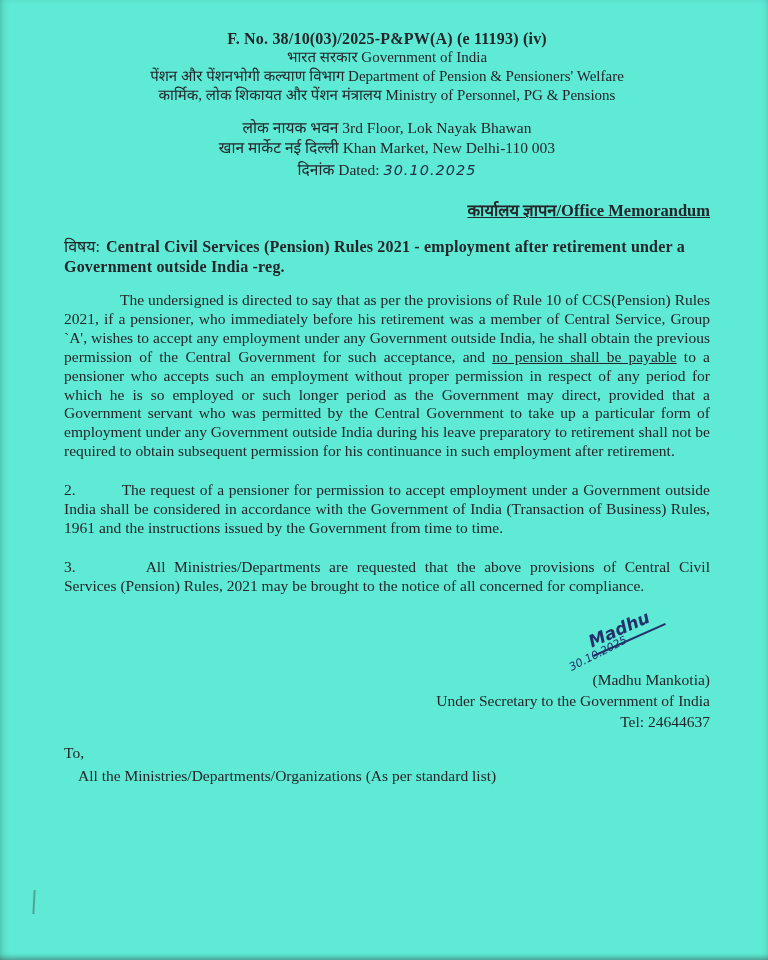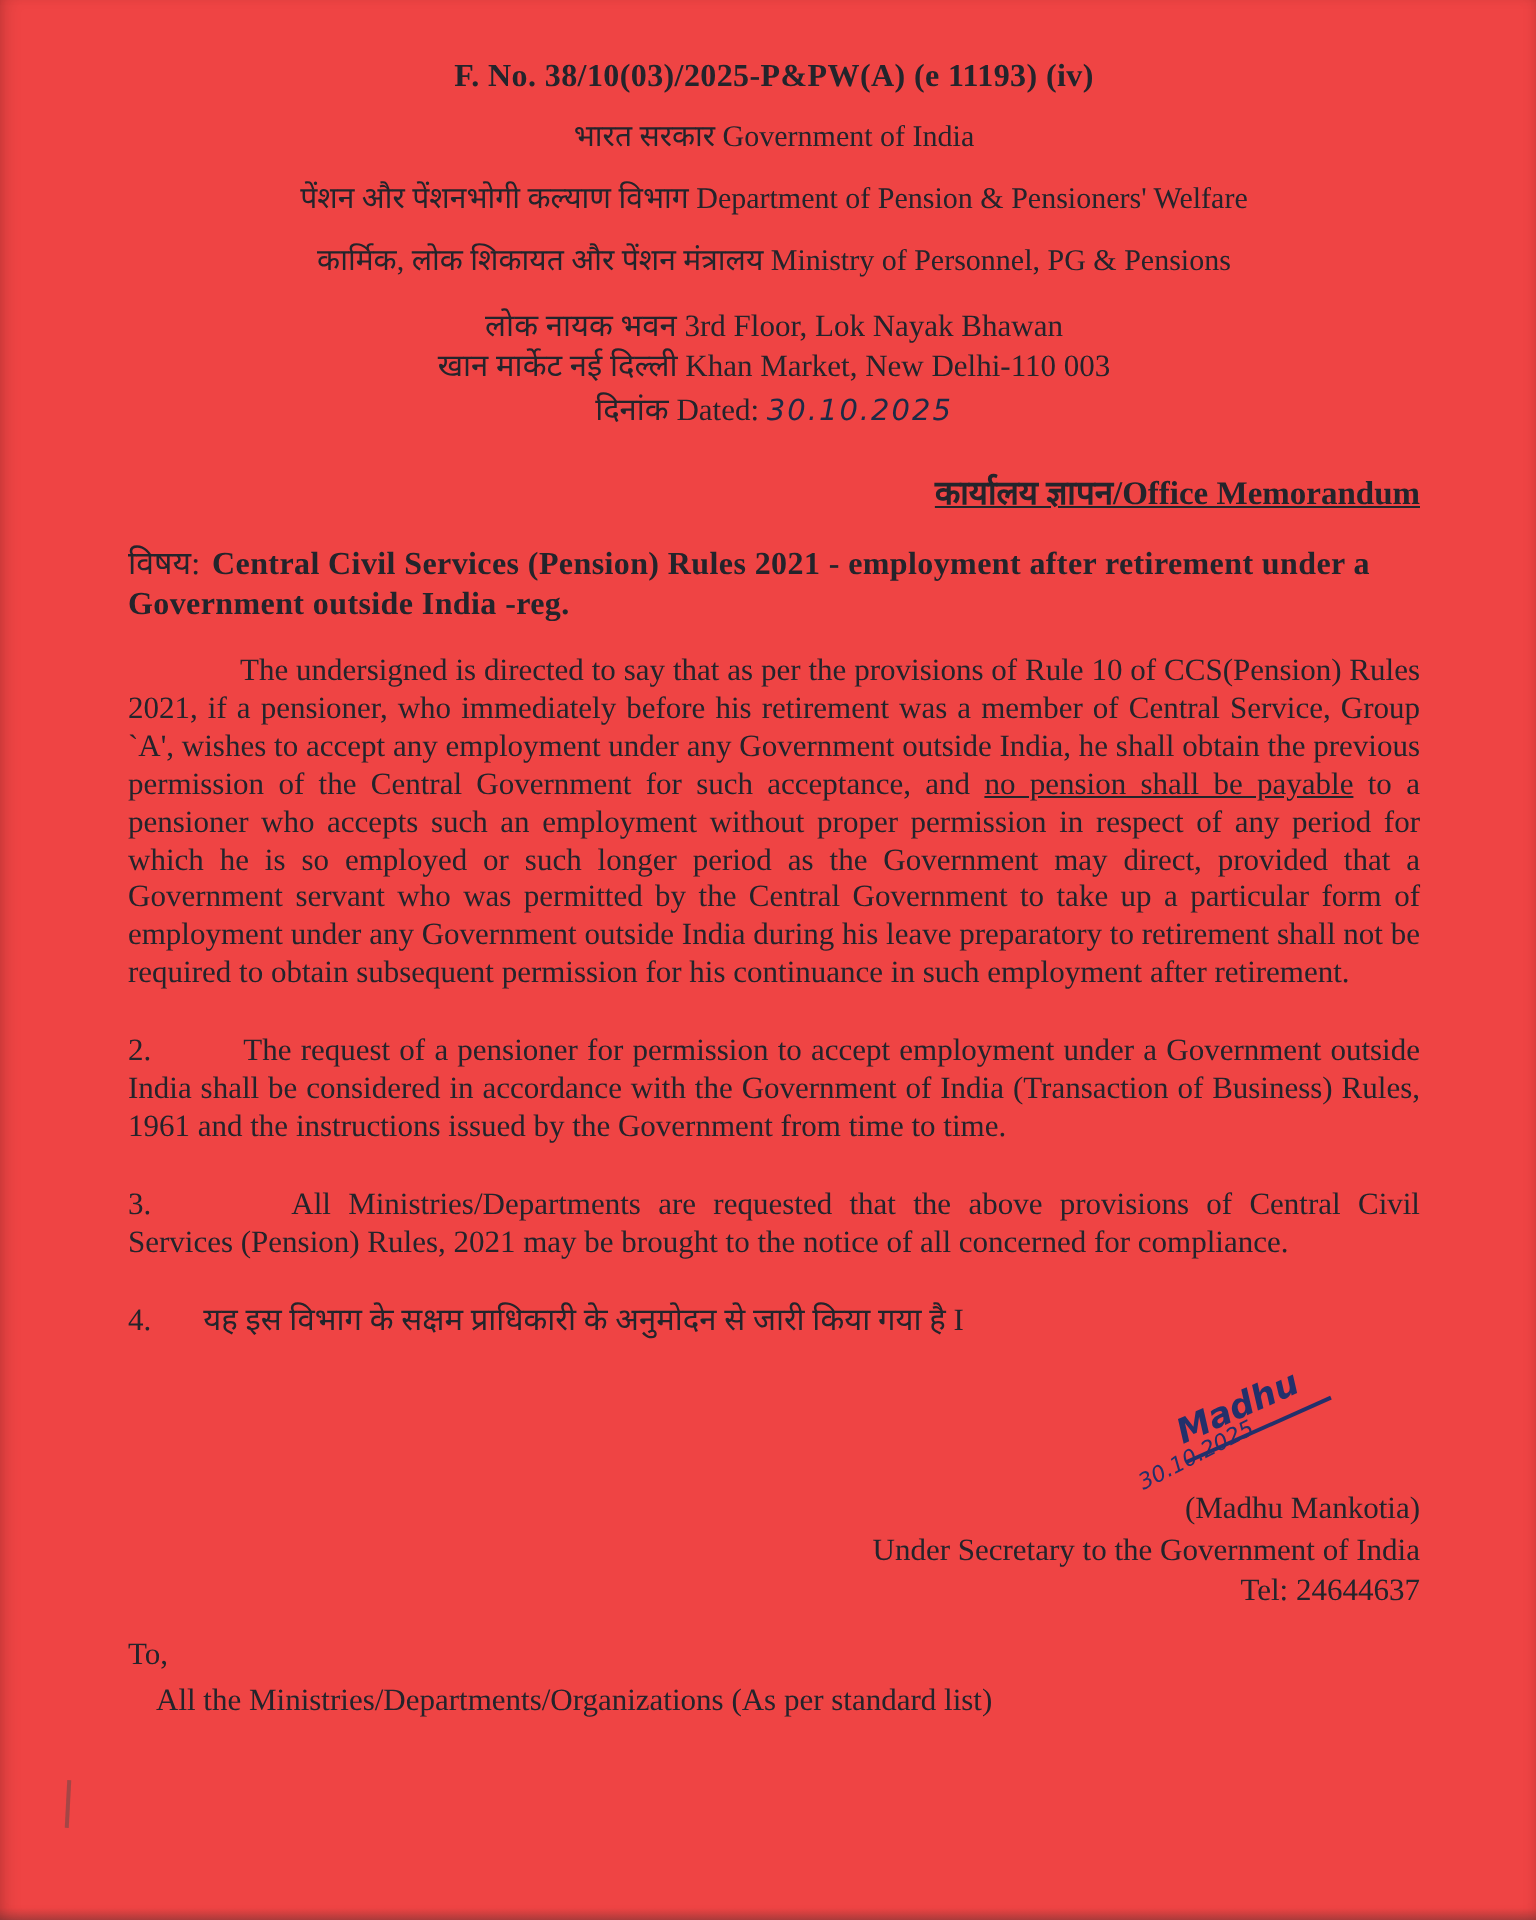--- a/index.html
+++ b/index.html
@@ -1,29 +1,29 @@
 <!DOCTYPE html>
 <html><head>
 <meta charset="utf-8">
 <style>
   html,body { margin:0; padding:0; background:#e9e9ea; }
   .page {
     position:relative;
     width:768px; height:960px;
     margin:0 auto;
-    background:#ef4444;
+    background:#5eead4;
     font-family:"Liberation Serif", serif;
     color:#24242b;
     overflow:hidden;
     box-shadow: inset 6px 0 10px -6px rgba(0,0,0,0.25), inset -4px 0 8px -5px rgba(0,0,0,0.15), inset 0 -5px 8px -5px rgba(0,0,0,0.2);
   }
   .content { padding:30px 58px 0 64px; }
 
   .hdr-file { text-align:center; font-weight:bold; font-size:16px; letter-spacing:0.2px; }
-  .hdr-line { text-align:center; font-size:15px; line-height:1.28;margin-top:12px; }
+  .hdr-line { text-align:center; font-size:15px; line-height:1.28; }
 
   .addr { text-align:center; margin-top:12px; font-size:15.5px; line-height:1.3; }
   .date-line { margin-top:2px; }
   .hand {
     font-family:"DejaVu Sans", sans-serif;
     font-style:italic; font-size:14.5px;
     letter-spacing:1px; color:#1d2b46;
   }
 
   .memo-title {
@@ -114,23 +114,20 @@
     </p>
 
     <p class="para">
       <span class="num-label">2.</span><span class="tab t2"></span><span>The request of a pensioner for permission to accept employment under a Government outside India shall be considered in accordance with the Government of India (Transaction of Business) Rules, 1961 and the instructions issued by the Government from time to time.</span>
     </p>
 
     <p class="para">
       <span class="num-label">3.</span><span class="tab t3"></span><span>All Ministries/Departments are requested that the above provisions of Central Civil Services (Pension) Rules, 2021 may be brought to the notice of all concerned for compliance.</span>
     </p>
 
-    <p class="para">
-      <span class="num-label">4.</span><span class="tab t4"></span><span>यह इस विभाग के सक्षम प्राधिकारी के अनुमोदन से जारी किया गया है I</span>
-    </p>
 
     <div class="sig">
       <div class="scribble">
         <span class="scr-name">Madhu</span><br>
         <span class="scr-date">30.10.2025</span>
       </div>
       <div class="sig-name">(Madhu Mankotia)</div>
       <div class="sig-desg">Under Secretary to the Government of India</div>
       <div class="sig-tel">Tel: 24644637</div>
     </div>

